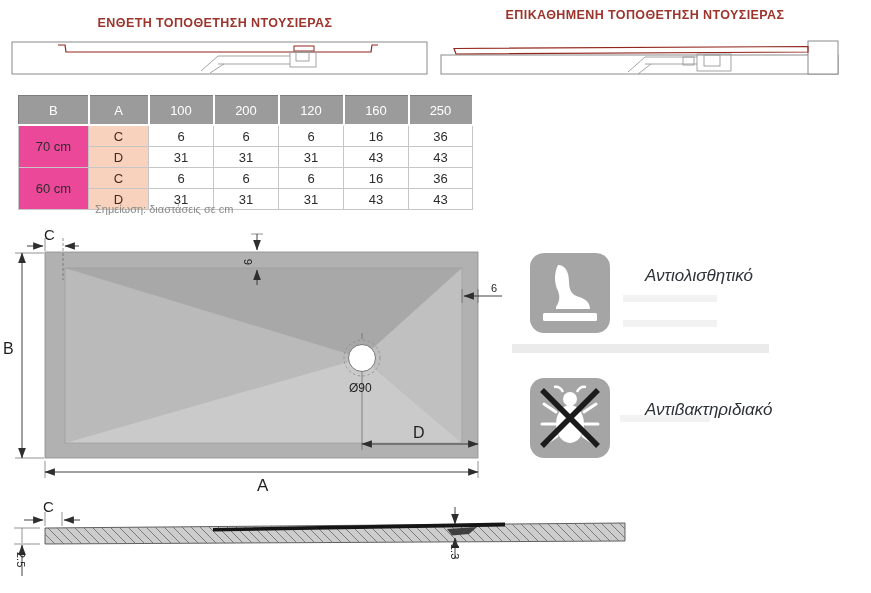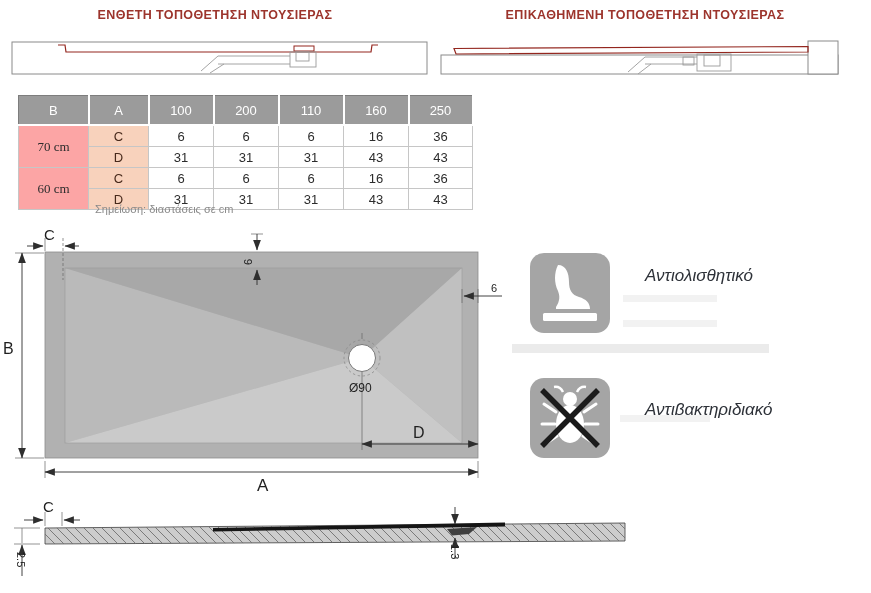--- a/index.html
+++ b/index.html
@@ -6,41 +6,41 @@
   body{width:871px;height:593px;position:relative;overflow:hidden;
        font-family:"Liberation Sans",sans-serif;-webkit-font-smoothing:antialiased;}
   .title{position:absolute;top:8px;font-size:12.5px;font-weight:bold;color:#9c342c;
          letter-spacing:.4px;text-align:center;white-space:nowrap;}
   
   #spec-table{position:absolute;left:18px;top:95px;border-collapse:collapse;
               font-size:13px;border:1px solid #7d7d7d;table-layout:fixed;}
   #spec-table th{background:#9b9b9b;color:#fff;font-weight:normal;height:26px;
                  border-right:2px solid #fff;border-bottom:2px solid #fff;text-align:center;}
   #spec-table td{height:18px;text-align:center;border:1px solid #c6c6c6;color:#2c2c2c;background:#fff;}
-  #spec-table td.size{background:#fca5a5;font-family:Liberation Serif, serif;}
+  #spec-table td.size{background:#ec4899;}
   #spec-table td.cd{background:#f8d2bc;color:#47291b;}
   .note{position:absolute;left:95px;top:203px;font-size:11px;color:#8a8a8a;text-align:center;}
   
   svg{position:absolute;overflow:visible;}
   svg text{font-family:"Liberation Sans",sans-serif;fill:#1f1f1f;}
   .constr{stroke:#8a8a8a;stroke-width:1;fill:#fff;}
   .constr-line{stroke:#9a9a9a;stroke-width:.9;fill:none;}
   .red{stroke:#93261e;stroke-width:1.2;fill:none;}
   .dim{stroke:#2e2e2e;stroke-width:.9;fill:none;}
   .ext{stroke:#666;stroke-width:.7;fill:none;}
   
   .feature-icon{position:absolute;left:530px;width:80px;height:80px;}
   .feature-label{position:absolute;left:645px;font-size:17px;color:#2d3138;white-space:nowrap;font-style:italic;}
   .divider{position:absolute;left:512px;top:344px;width:257px;height:9px;background:#ebebeb;}
   .ghost{position:absolute;height:7px;background:#f2f2f2;}
 </style>
 </head>
 <body>
 
-<div class="title" style="left:0;width:430px;">ΕΝΘΕΤΗ ΤΟΠΟΘΕΤΗΣΗ ΝΤΟΥΣΙΕΡΑΣ</div>
+<div class="title" style="left:0;width:430px;margin-top:8px;">ΕΝΘΕΤΗ ΤΟΠΟΘΕΤΗΣΗ ΝΤΟΥΣΙΕΡΑΣ</div>
 <div class="title" style="left:430px;width:430px;">ΕΠΙΚΑΘΗΜΕΝΗ ΤΟΠΟΘΕΤΗΣΗ ΝΤΟΥΣΙΕΡΑΣ</div>
 
 <svg style="left:8px;top:30px;" width="425" height="55" viewBox="0 0 425 55">
   <rect x="4" y="12" width="415" height="32" class="constr"></rect>
   <polyline points="50,15 57,15 58,22 363,22 364,15 370,15" class="red"></polyline>
   <rect x="286" y="16" width="20" height="5" class="red" style="stroke-width:1"></rect>
   <g>
     <rect x="282" y="22" width="26" height="15" class="constr-line"></rect>
     <rect x="288" y="22" width="13" height="9" class="constr-line"></rect>
     <line x1="210" y1="26" x2="282" y2="26" class="constr-line"></line>
@@ -74,21 +74,21 @@
       <col style="width:65px">
       <col style="width:65px">
       <col style="width:64px">
     </colgroup>
   <tbody>
       <tr>
     <th>B</th>
     <th>A</th>
     <th>100</th>
     <th>200</th>
-    <th>110</th>
+    <th>120</th>
     <th>160</th>
     <th>250</th>
   </tr>
   <tr>
     <td class="size" rowspan="2">70 cm</td>
     <td class="cd">C</td>
     <td>6</td>
     <td>6</td>
     <td>6</td>
     <td>16</td>

